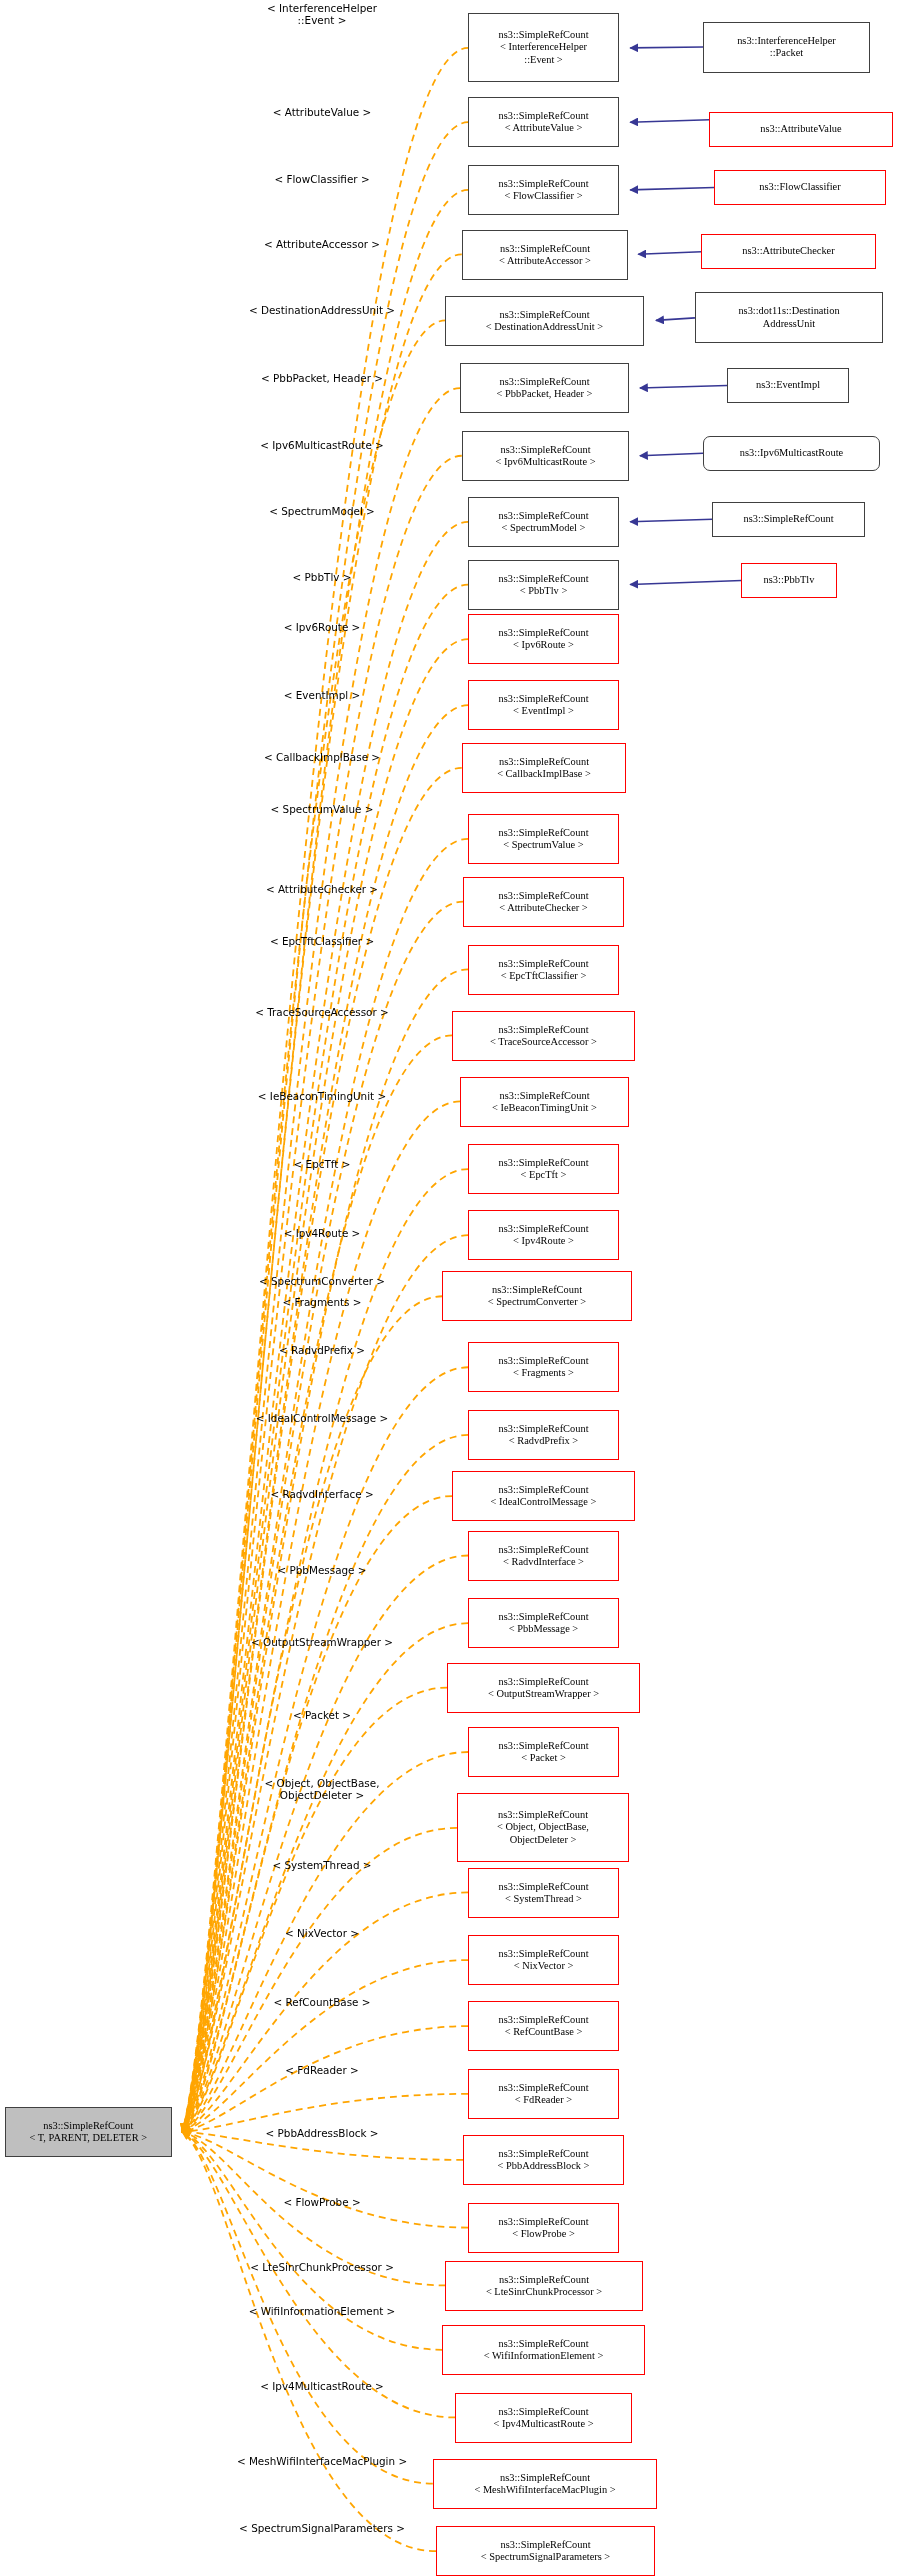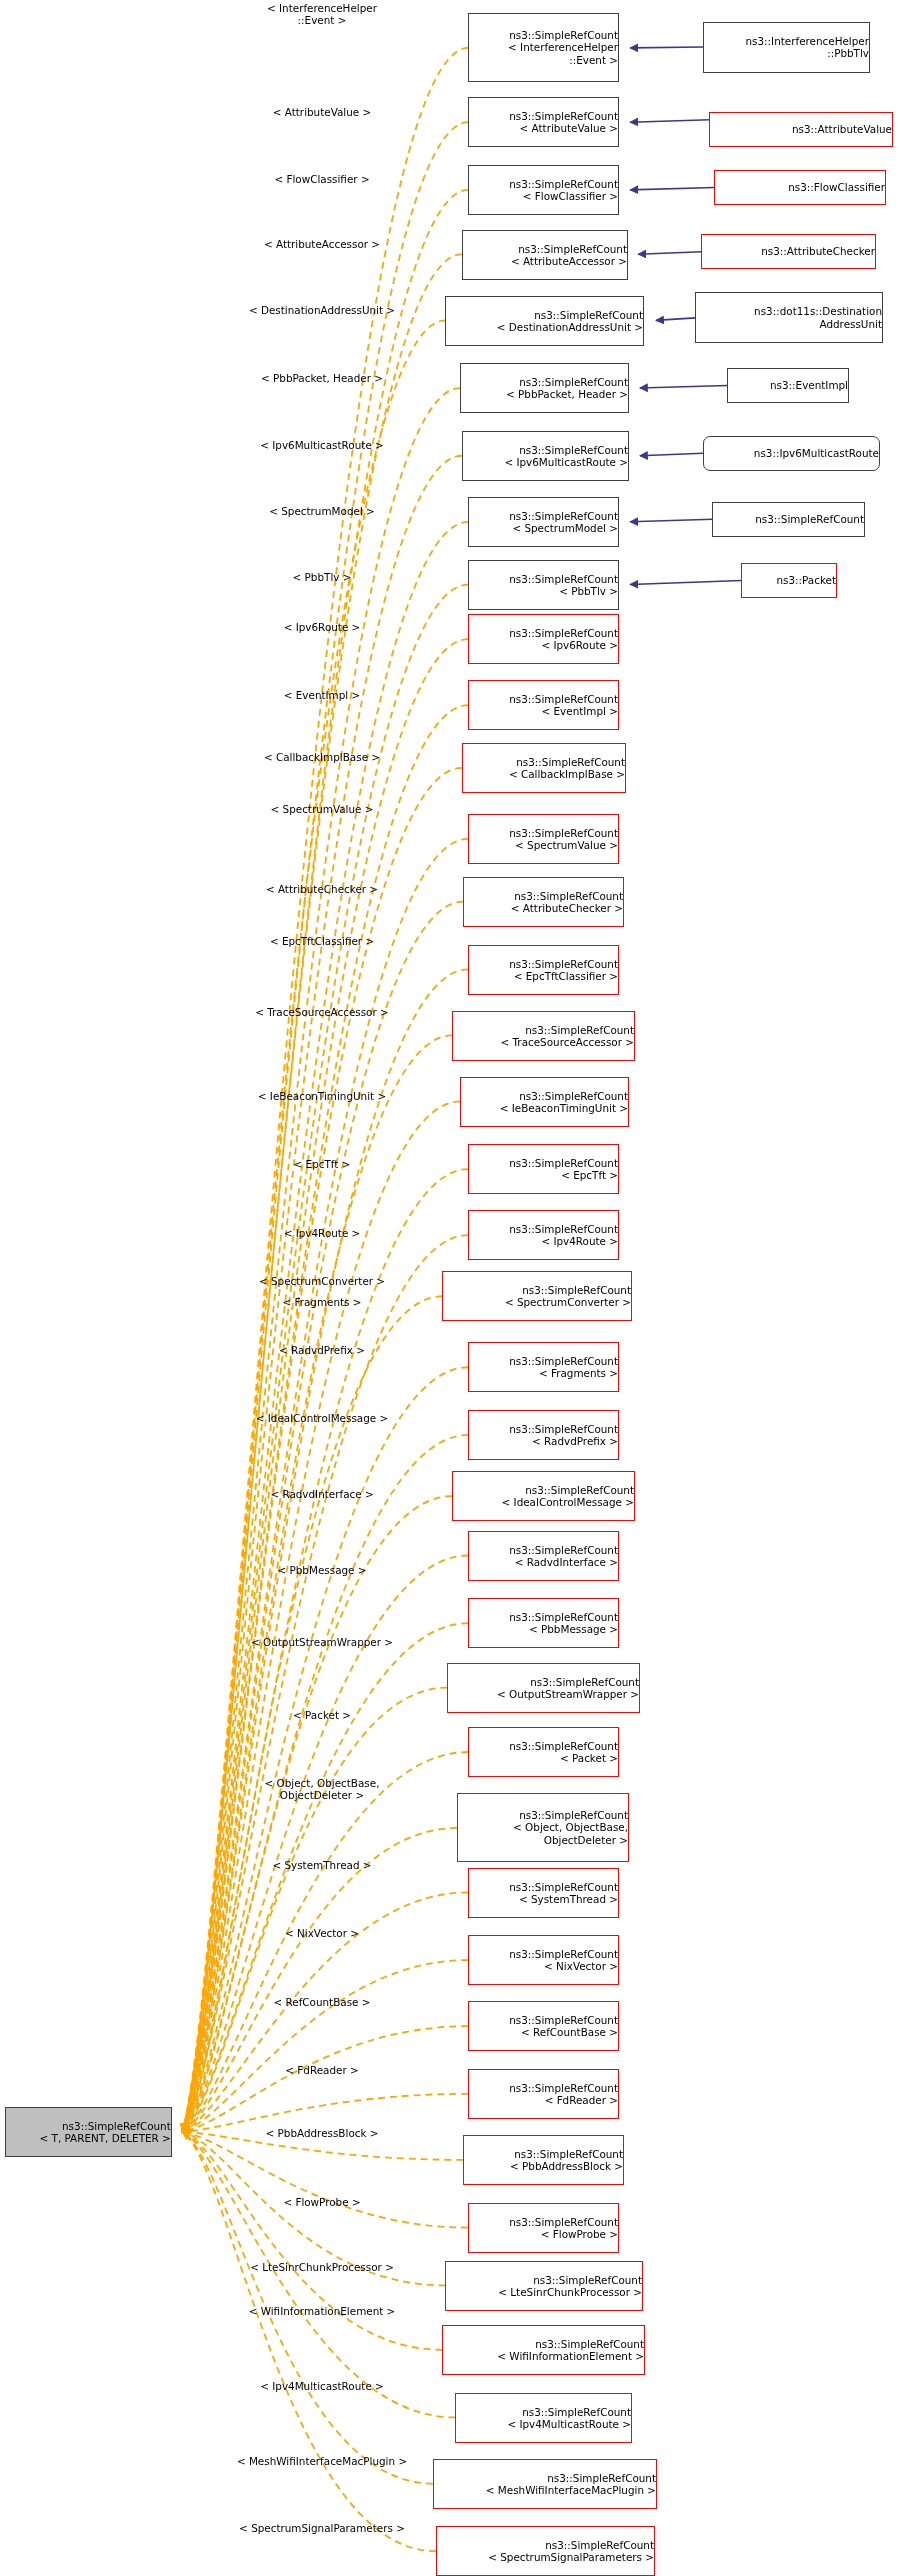--- a/index.html
+++ b/index.html
@@ -9,26 +9,27 @@
   }
   #diagram{position:absolute; left:0; top:0; width:901px; height:2576px;}
   #edges{position:absolute; left:0; top:0; width:901px; height:2576px; pointer-events:none;}
 
   .node{
     position:absolute;
     box-sizing:border-box;
     background:#ffffff;
     border:1px solid #000000;
     display:flex; flex-direction:column;
-    align-items:flex-end; justify-content:center;
+    align-items:center; justify-content:center;
     text-align:center;
     font-size:10.4px;
     line-height:12.4px;
     color:#000000;
     white-space:nowrap;
+    font-family:Liberation Serif, serif;
   }
   .node .ln{display:block;}
   .node.red{border:1px solid #ff0000;}
   .node.dark{border:1px solid #404040;}
   .node.root{
     background:#bfbfbf;
     border:1px solid #404040;
     font-size:10.4px;
   }
   .edge-label{
@@ -108,21 +109,21 @@
       <span class="ln">ns3::SimpleRefCount</span>
       <span class="ln">&lt; T, PARENT, DELETER &gt;</span>
     </div>
     <div class="node dark" style="left: 468px; top: 13.2px; width: 151px; height: 69px;">
       <span class="ln">ns3::SimpleRefCount</span>
       <span class="ln">&lt; InterferenceHelper</span>
       <span class="ln">::Event &gt;</span>
     </div>
     <div class="node dark" style="left: 703px; top: 21.5px; width: 167px; height: 51px;">
       <span class="ln">ns3::InterferenceHelper</span>
-      <span class="ln">::PbbTlv</span>
+      <span class="ln">::Packet</span>
     </div>
     <div class="edge-label" style="left: 322px; top: 1.7px;">
       <span class="ln">&lt; InterferenceHelper</span>
       <span class="ln">::Event &gt;</span>
     </div>
     <div class="node dark" style="left: 468px; top: 97px; width: 151px; height: 50px;">
       <span class="ln">ns3::SimpleRefCount</span>
       <span class="ln">&lt; AttributeValue &gt;</span>
     </div>
     <div class="node red" style="left: 709px; top: 112px; width: 184px; height: 35px;">
@@ -190,21 +191,21 @@
       <span class="ln">ns3::SimpleRefCount</span>
     </div>
     <div class="edge-label" style="left: 322px; top: 505px;">
       <span class="ln">&lt; SpectrumModel &gt;</span>
     </div>
     <div class="node dark" style="left: 468px; top: 560px; width: 151px; height: 50px;">
       <span class="ln">ns3::SimpleRefCount</span>
       <span class="ln">&lt; PbbTlv &gt;</span>
     </div>
     <div class="node red" style="left: 741px; top: 563px; width: 96px; height: 35px;">
-      <span class="ln">ns3::Packet</span>
+      <span class="ln">ns3::PbbTlv</span>
     </div>
     <div class="edge-label" style="left: 322px; top: 571px;">
       <span class="ln">&lt; PbbTlv &gt;</span>
     </div>
     <div class="node red" style="left: 468px; top: 614px; width: 151px; height: 50px;">
       <span class="ln">ns3::SimpleRefCount</span>
       <span class="ln">&lt; Ipv6Route &gt;</span>
     </div>
     <div class="edge-label" style="left: 322px; top: 621px;">
       <span class="ln">&lt; Ipv6Route &gt;</span>

